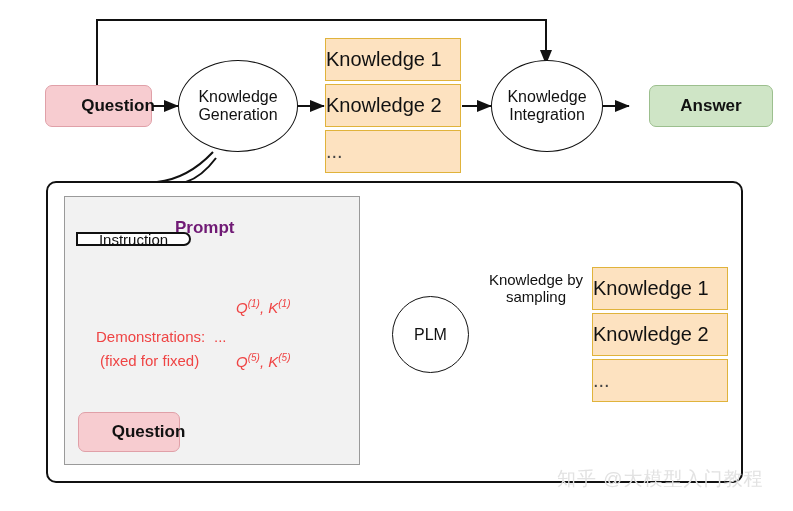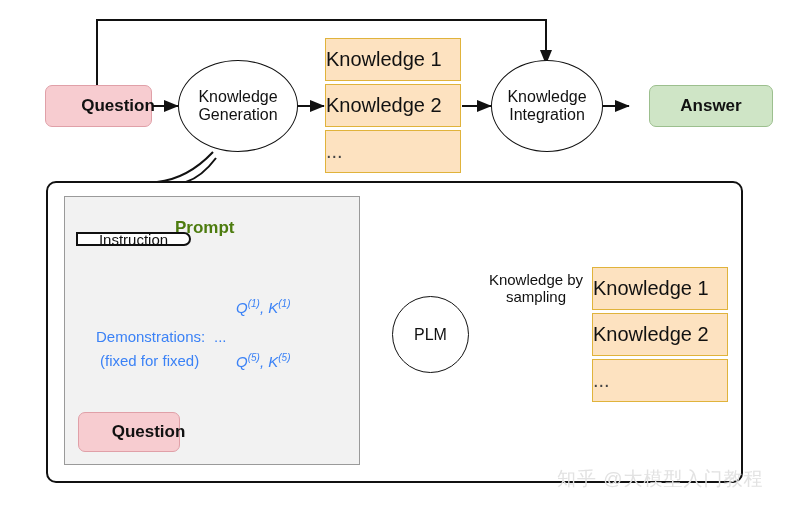--- a/index.html
+++ b/index.html
@@ -83,42 +83,42 @@
   .prompt-doc {
     position: absolute;
     box-sizing: border-box;
     background: #f2f2f2;
     border: 1.4px solid #9a9a9a;
   }
   .prompt-title {
     position: absolute;
     font-weight: bold;
     font-size: 17px;
-    color: #4d7c0f;
+    color: #701a75;
   }
   .instruction-box {
     position: absolute;
     box-sizing: border-box;
     background: #ffffff;
     border: 2px solid #111;
     border-radius: 0 13px 13px 0;
     display: flex;
     align-items: center;
     justify-content: center;
     font-size: 15px;
     color: #111;
     padding: 0 9px;
   }
   .demo-wrap {
     position: absolute;
   }
   .demo-text {
     position: absolute;
     font-size: 15px;
-    color: #3b82f6;
+    color: #ef4444;
     white-space: nowrap;
   }
   .demo-text.ital {
     font-style: italic;
   }
   .demo-text sup {
     font-size: 10px;
   }
   .plm-circle {
     position: absolute;

